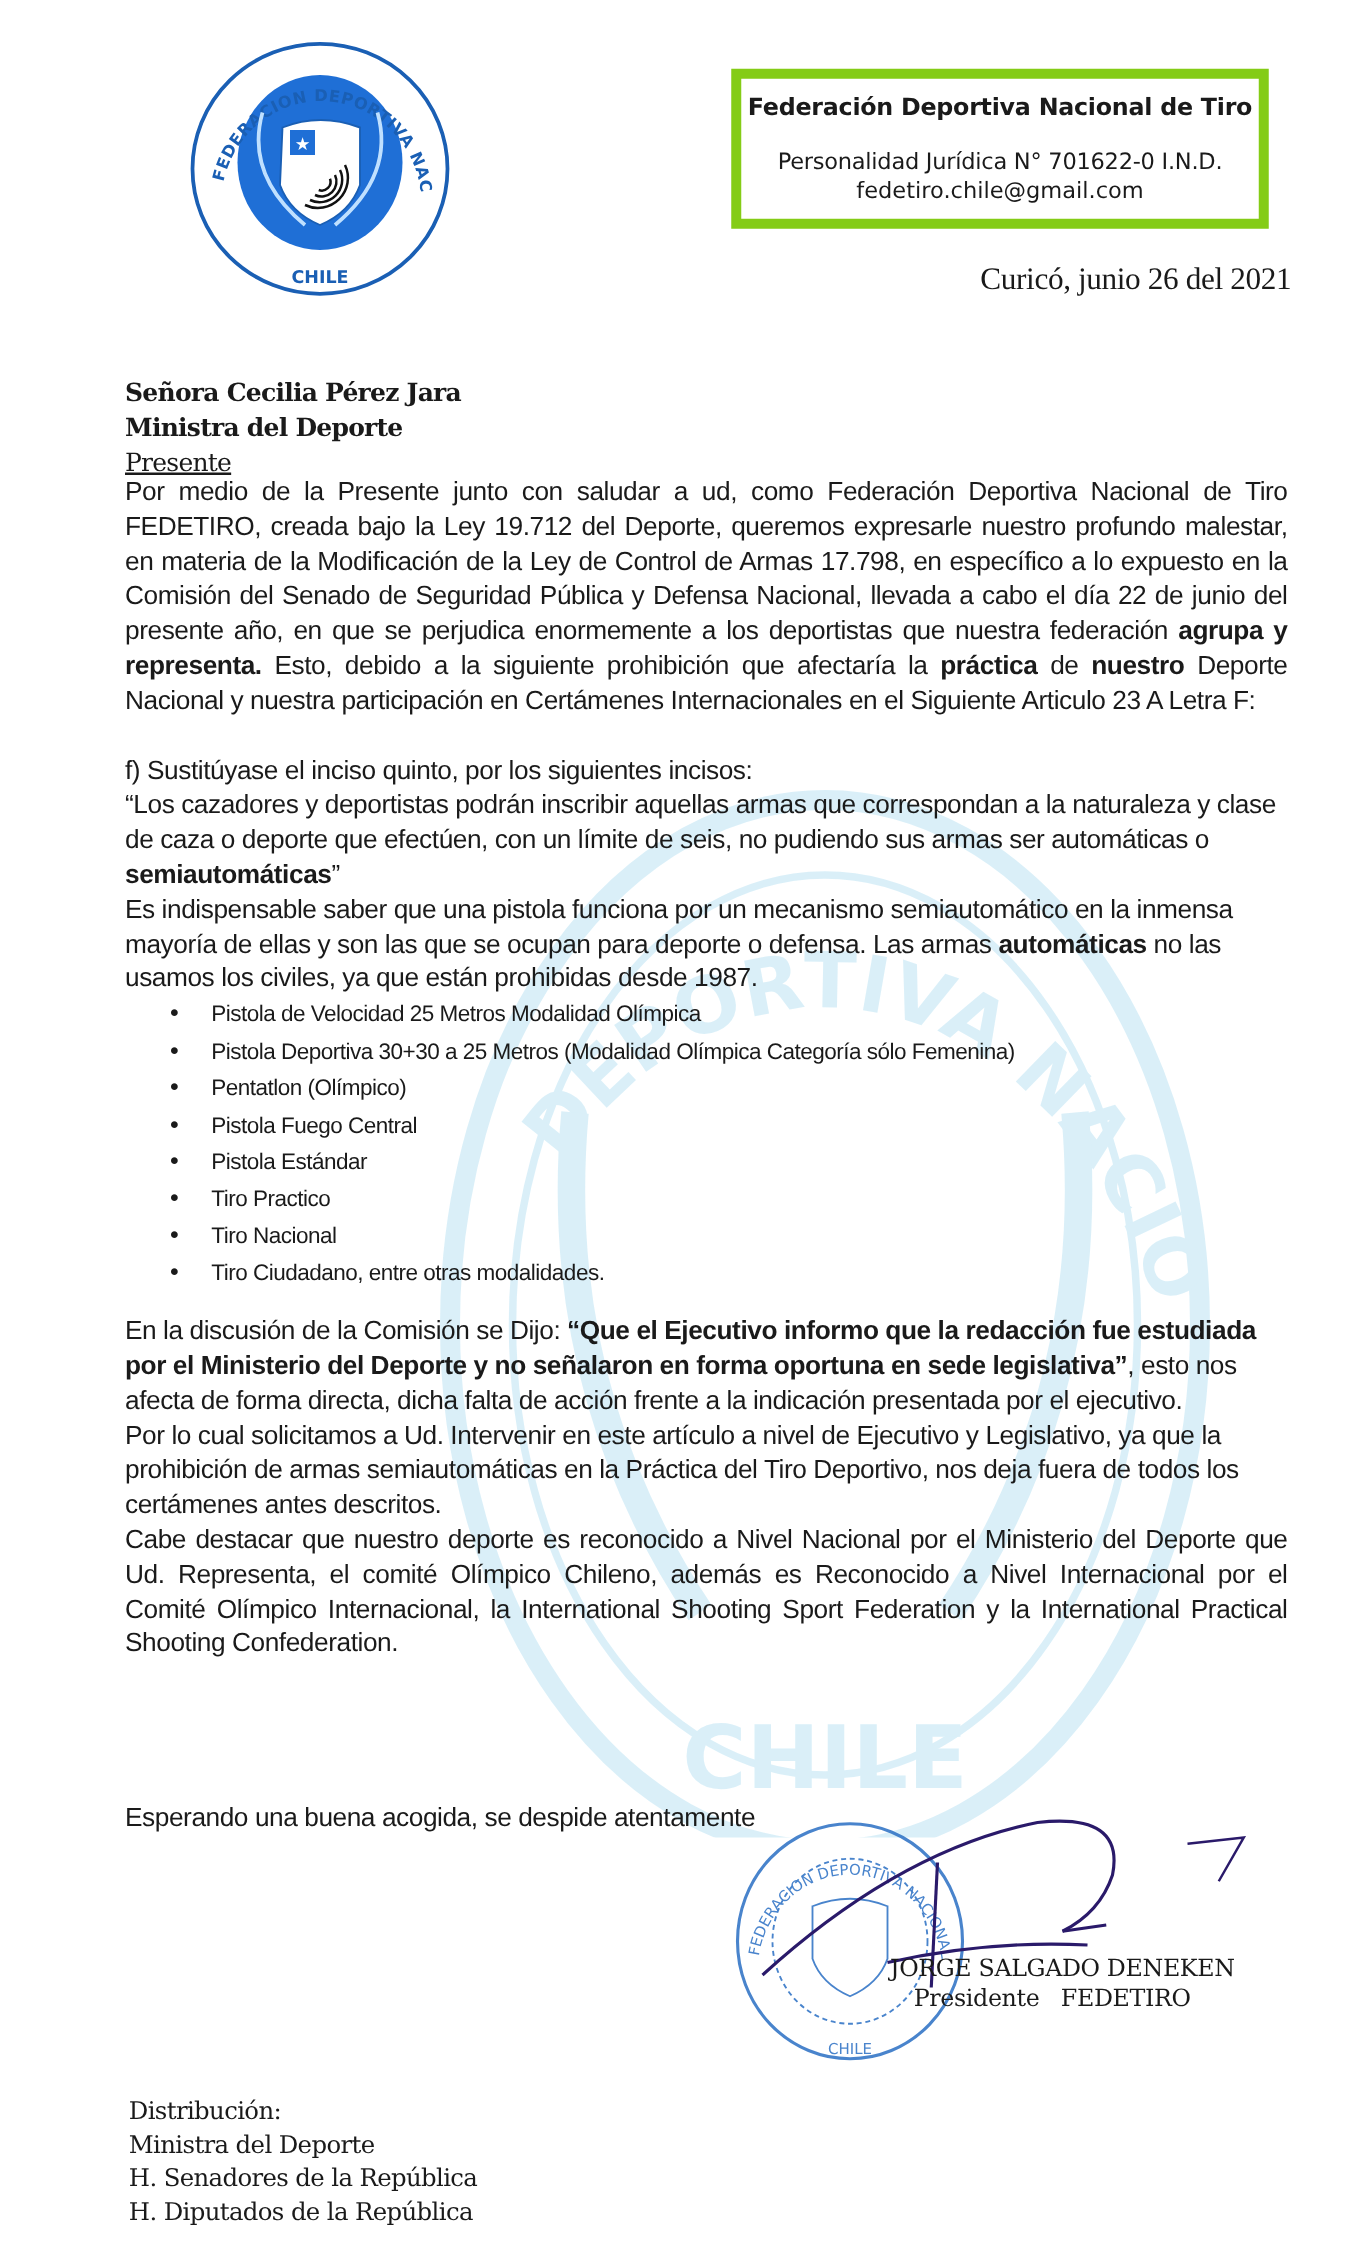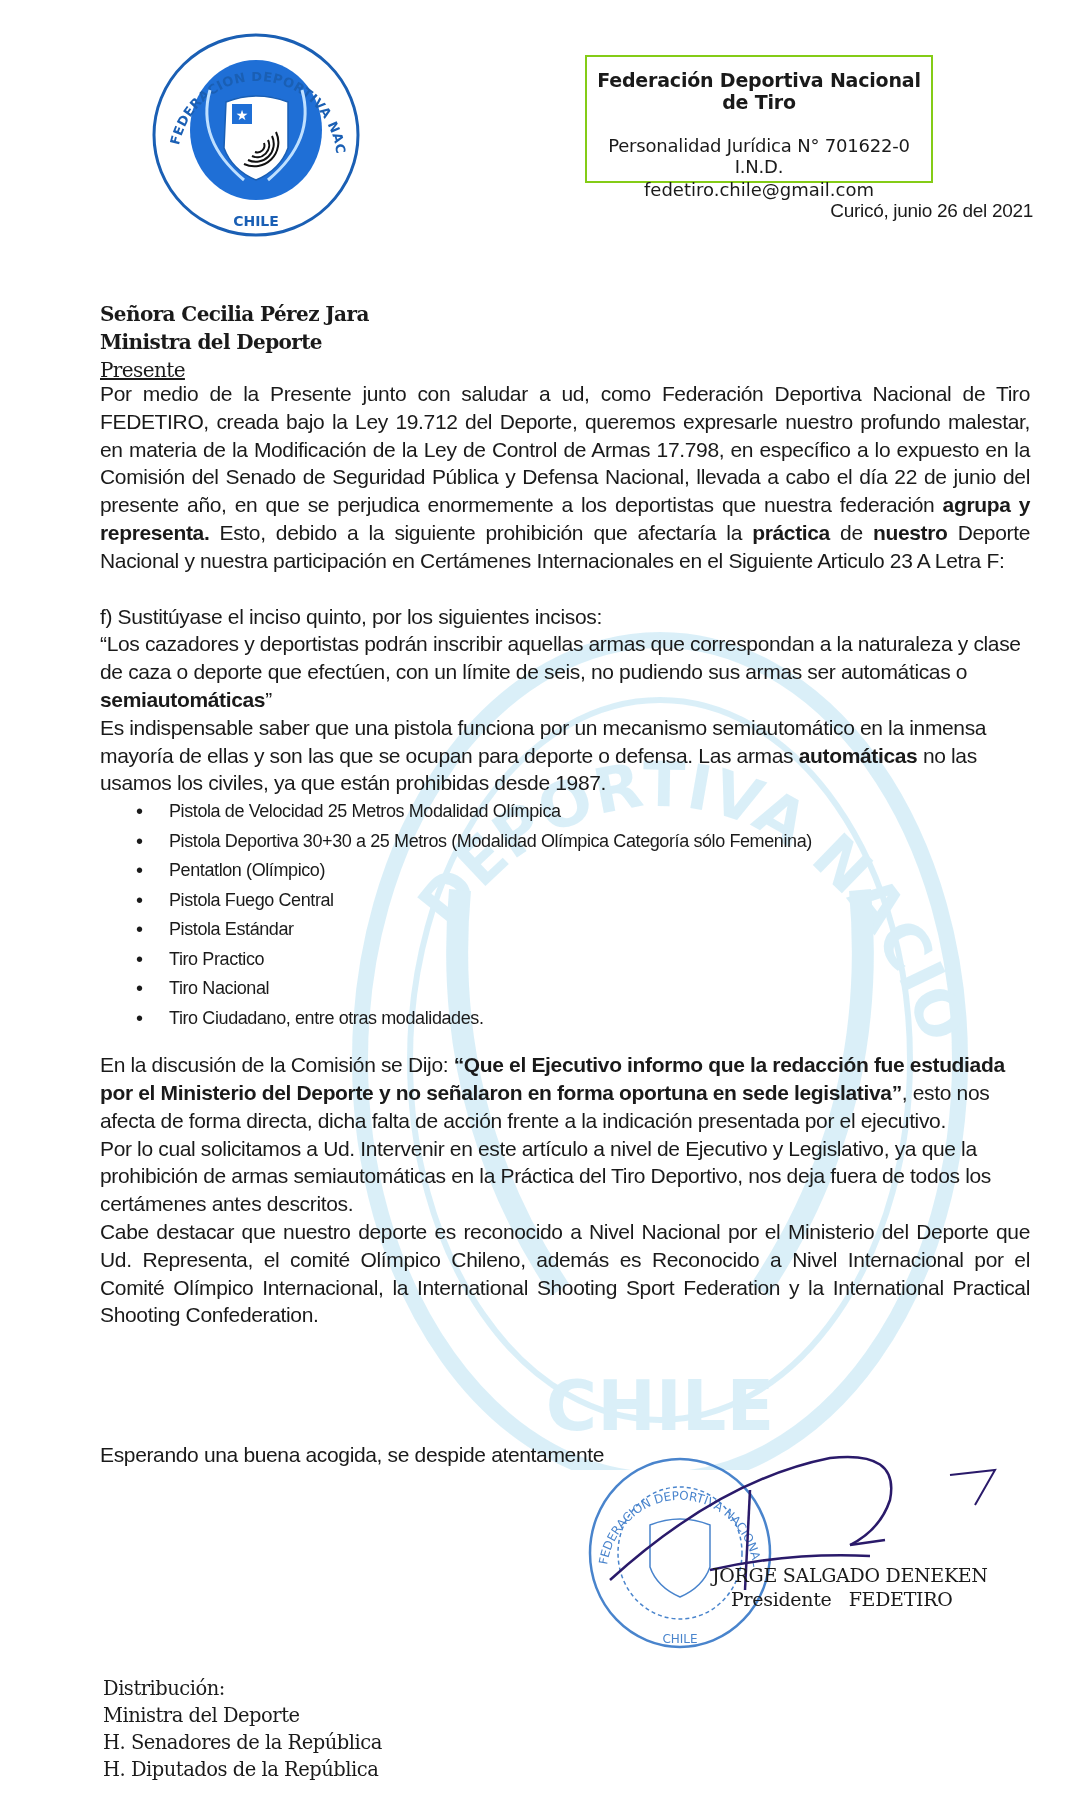--- a/index.html
+++ b/index.html
@@ -1,25 +1,25 @@
 <!DOCTYPE html>
 <html><head>
 <meta charset="utf-8">
 <style>
   html, body { margin: 0; padding: 0; background: #ffffff; }
   body { width: 1080px; height: 1814px; position: relative; overflow: hidden;
          font-family: "Liberation Sans Narrow", "Liberation Sans", sans-serif; color: #1a1a1a; }
   .watermark { position: absolute; left: 330px; top: 590px; width: 640px; height: 880px; opacity: 0.28; pointer-events: none; }
   .logo { position: absolute; left: 148px; top: 30px; width: 216px; height: 210px; }
-  .header-box { position: absolute; left: 585px; top: 55px; width: 348px; height: 128px; border: 2px solid #84cc16; box-sizing: border-box;
+  .header-box { position: absolute; left: 585px; top: 55px; width: 430px; height: 128px; border: 8px solid #84cc16; box-sizing: border-box;
                 text-align: center; font-family: "DejaVu Sans", sans-serif; }
   .header-box .org { font-weight: bold; font-size: 19px; margin-top: 12px; letter-spacing: -0.2px; }
   .header-box .pj { font-size: 18px; margin-top: 22px; letter-spacing: -0.2px; }
   .header-box .mail { font-size: 18px; margin-top: 2px; }
-  .date { position: absolute; right: 47px; top: 200px; font-family: Liberation Sans, sans-serif; font-size: 19px; letter-spacing: -0.3px; }
+  .date { position: absolute; right: 47px; top: 210px; font-family: Liberation Serif, serif; font-size: 25px; letter-spacing: -0.3px; }
   .addressee { position: absolute; left: 100px; top: 268px; font-family: "DejaVu Serif", serif; font-size: 20px; line-height: 28px; letter-spacing: -0.6px; margin-top: 32px; }
   .addressee .b { font-weight: bold; }
   .addressee .u { text-decoration: underline; }
   .body { position: absolute; left: 100px; top: 380px; width: 930px; font-size: 21px; line-height: 27.8px; letter-spacing: -0.35px; }
   .body p { margin: 0; }
   .body .just { text-align: justify; }
   .gap { height: 28px; }
   .list { list-style: none; margin: 0; padding: 0 0 0 36px; font-size: 18px; line-height: 29.5px; letter-spacing: -0.4px; }
   .list li { position: relative; padding-left: 33px; }
   .list li::before { content: "\2022"; position: absolute; left: 0; top: 0; font-size: 20px; }

